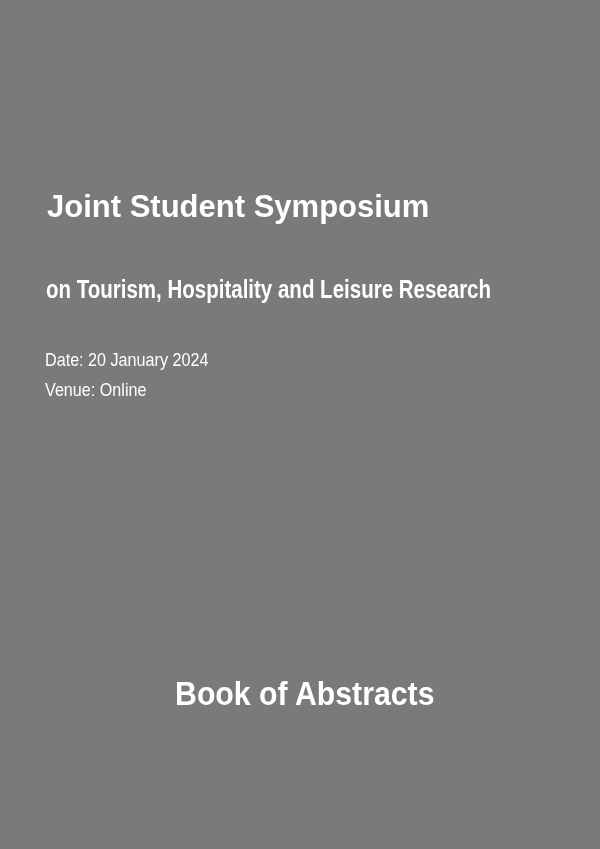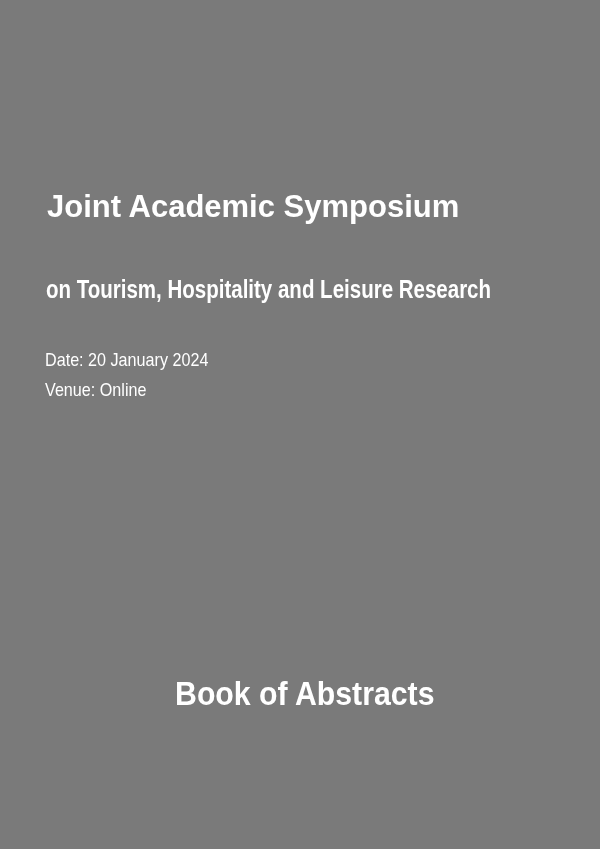--- a/index.html
+++ b/index.html
@@ -69,21 +69,21 @@
     transform:scaleX(0.89);
     transform-origin:center top;
   }
 </style>
 </head>
 <body>
 
 <div class="page">
 
   <div class="title-block">
-    <div>Joint Academic Symposium</div>
+    <div>Joint Student Symposium</div>
   </div>
 
   <div class="subtitle">on Tourism, Hospitality and Leisure Research</div>
 
   <div class="meta-line meta-date">Date: 20 January 2024</div>
 
   <div class="meta-line meta-venue">Venue: Online</div>
 
   <div class="footer-wrap">
     <span class="footer-title">Book of Abstracts</span>

